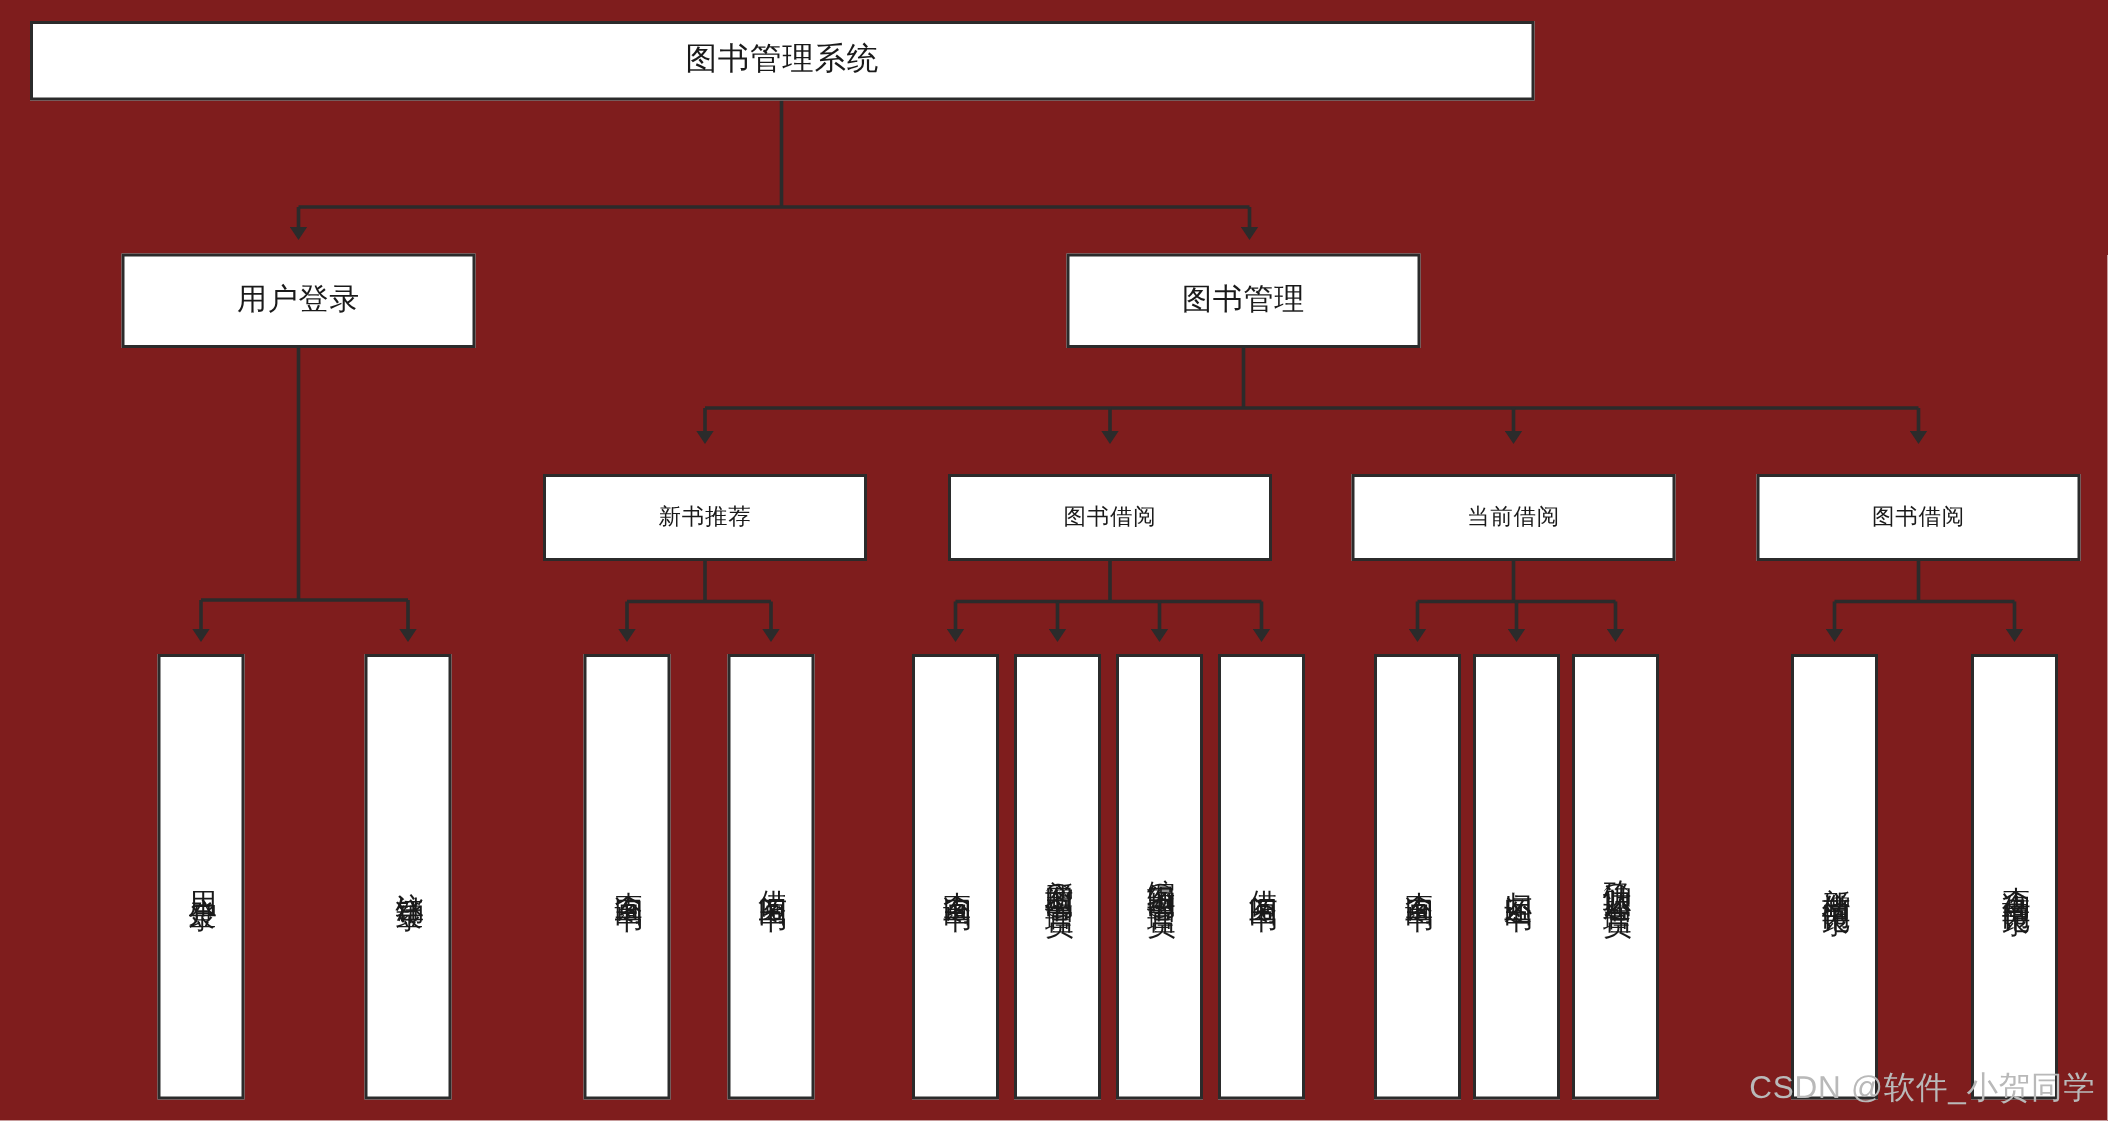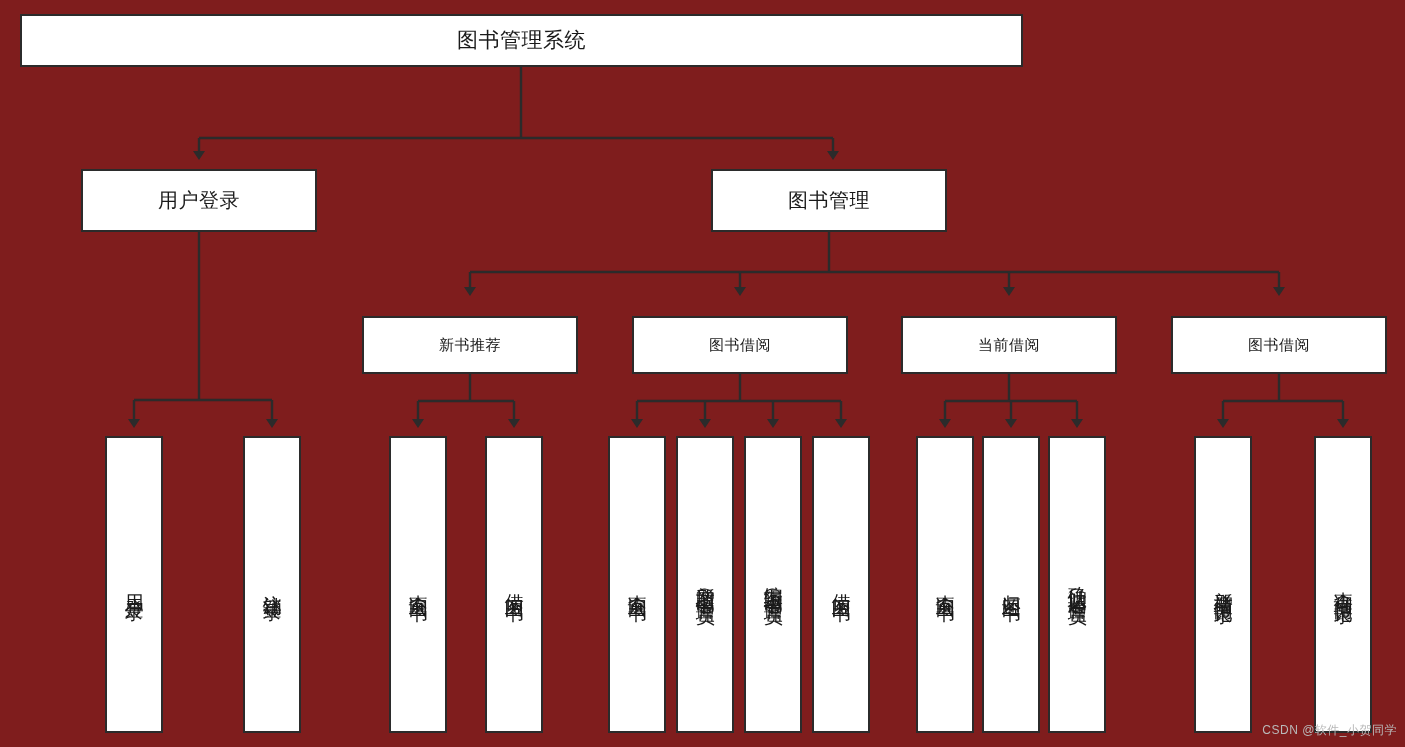--- a/index.html
+++ b/index.html
@@ -61,21 +61,21 @@
     writing-mode: vertical-rl;
     text-orientation: upright;
     letter-spacing: 3px;
     white-space: nowrap;
     max-height: 100%;
   }
   #watermark {
     position: absolute;
     right: 8px;
     bottom: 8px;
-    font-size: 12px;
+    font-size: 21px;
     color: #b9b9b9;
     letter-spacing: 0.5px;
     z-index: 3;
     white-space: nowrap;
     font-family: "Liberation Sans", "DejaVu Sans", sans-serif;
   }
 </style>
 </head>
 <body>
 

